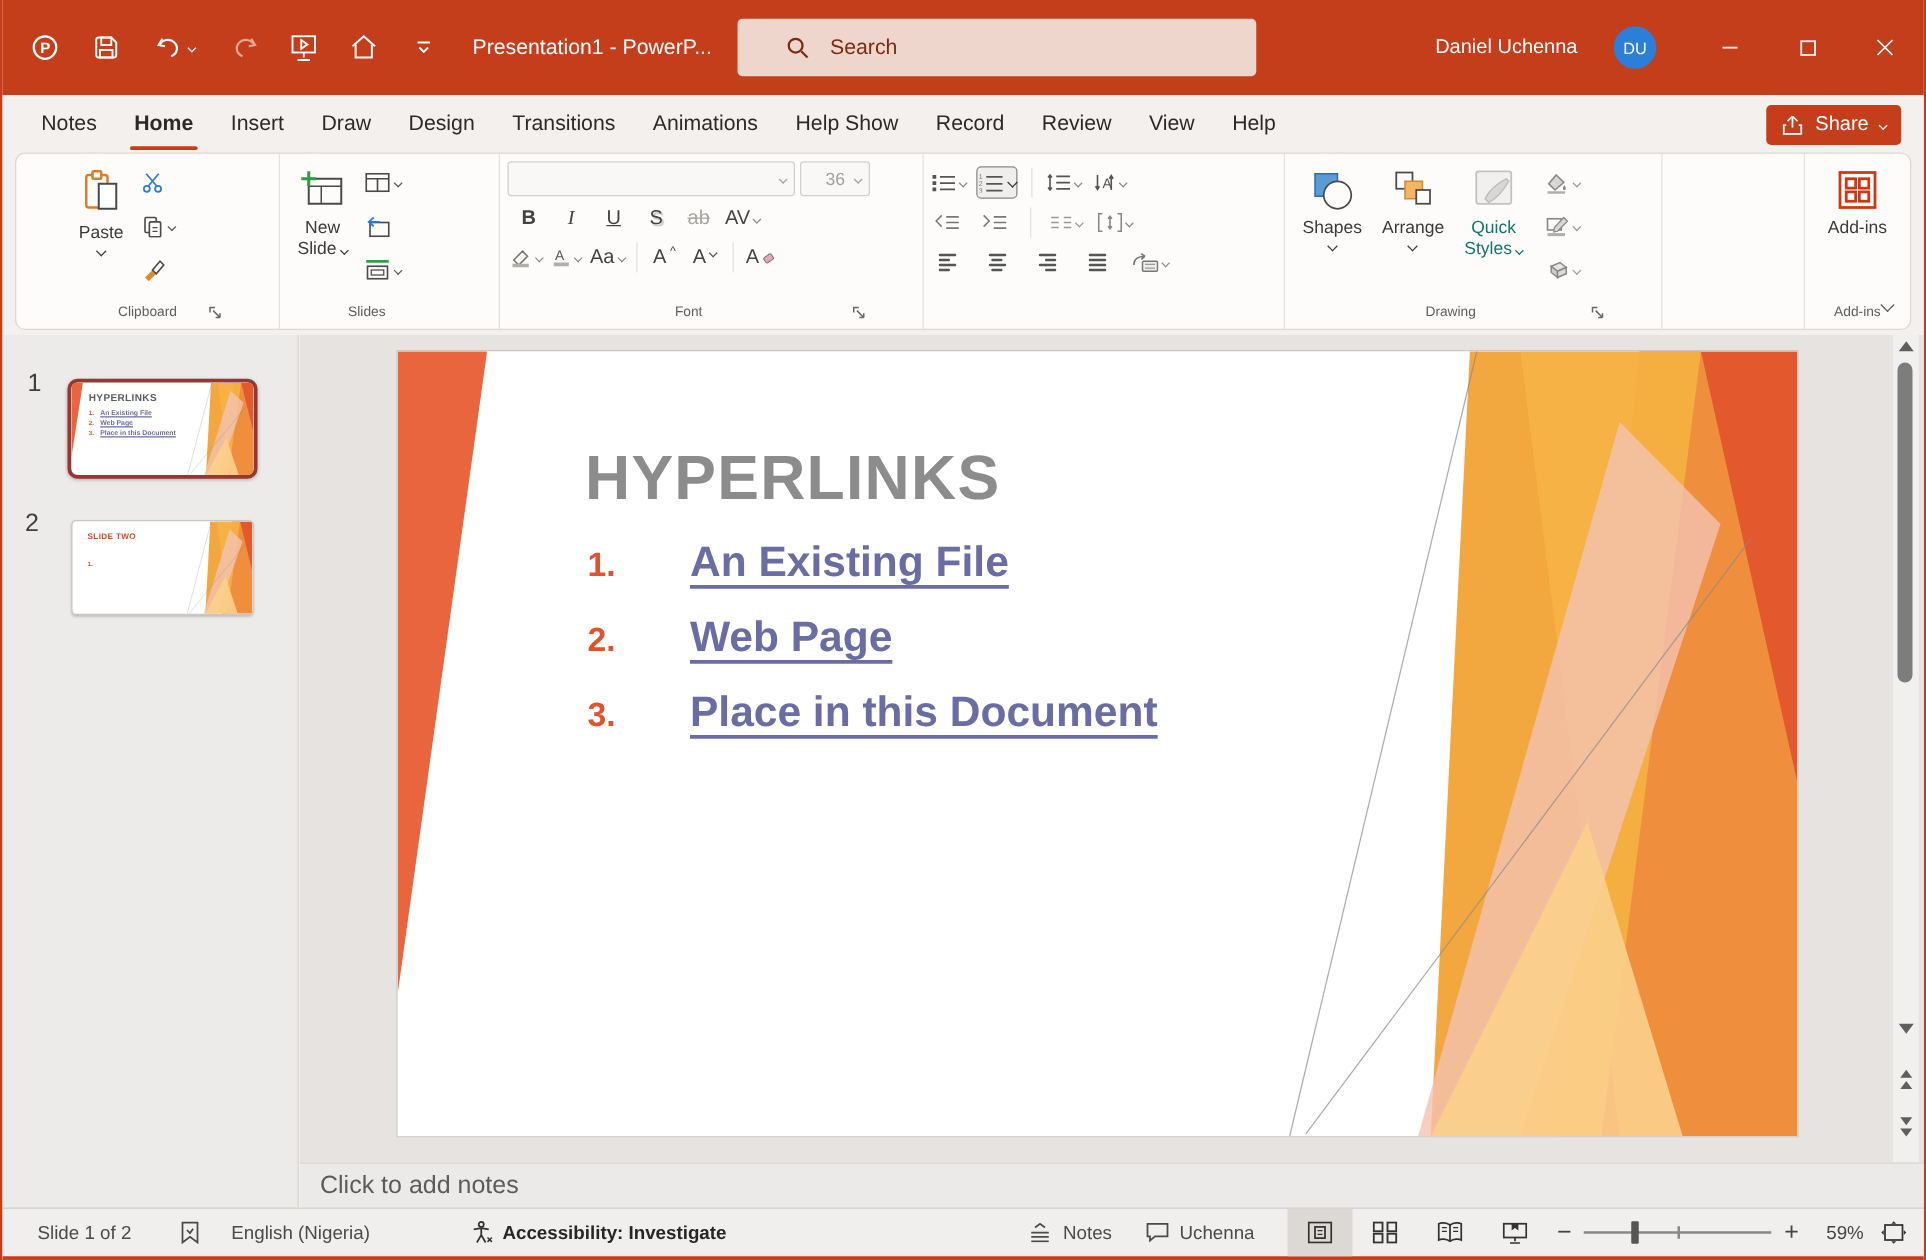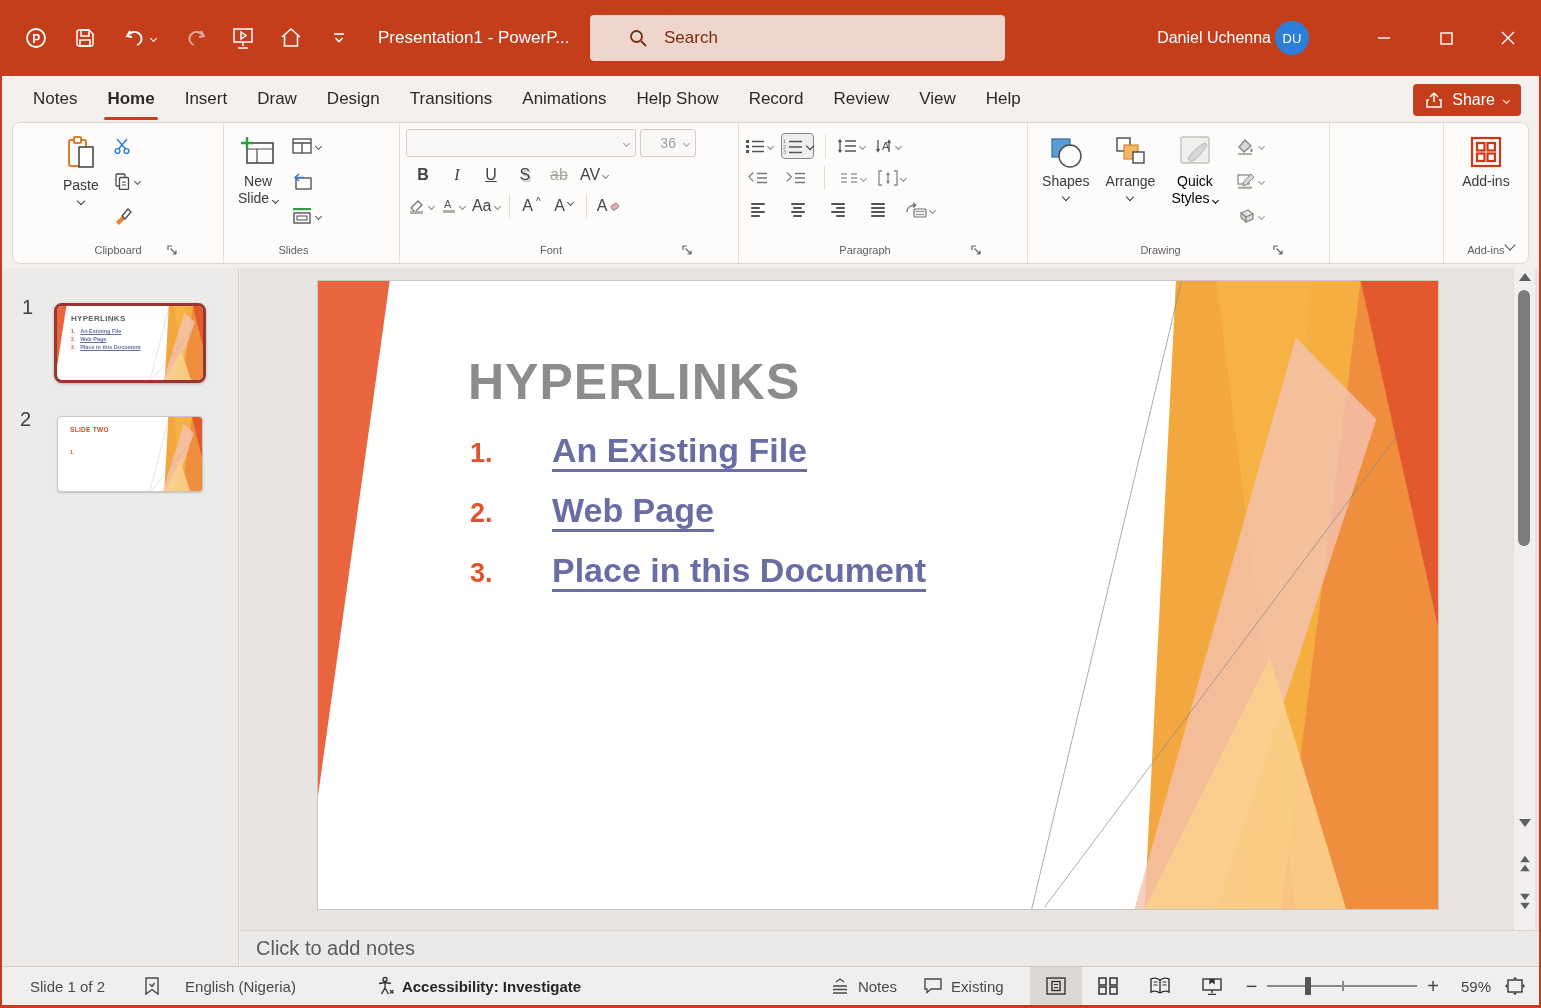--- a/index.html
+++ b/index.html
@@ -9,22 +9,22 @@
   .app { position:absolute; inset:0; border-left:2px solid #c43e1c; border-right:2px solid #c43e1c; }
 
   
   .titlebar { position:absolute; left:0; top:0; width:100%; height:76px; background:#c43e1c; display:flex; align-items:center; color:#fff; }
   .qat { display:flex; align-items:center; gap:22px; padding-left:22px; }
   .qat .qbtn { width:26px; height:26px; display:flex; align-items:center; justify-content:center; }
   .dim { opacity:.55; }
   .doc-title { margin-left:26px; font-size:17px; color:#fff; white-space:nowrap; }
   .search-pill { position:absolute; left:588px; top:15px; width:415px; height:46px; background:#eed6cd; border-radius:4px; display:flex; align-items:center; gap:16px; padding-left:38px; color:#7a2b12; font-size:17px; }
   .tb-right { position:absolute; right:0; top:0; height:76px; display:flex; align-items:center; }
-  .user-name { font-size:16px; margin-right:4px; }
-  .avatar { width:34px; height:34px; border-radius:50%; background:#2b7fd9; color:#fff; font-size:13px; display:flex; align-items:center; justify-content:center; margin-right:44px; }
+  .user-name { font-size:16px; margin-right:29px; }
+  .avatar { width:34px; height:34px; border-radius:50%; background:#2b7fd9; color:#fff; font-size:13px; display:flex; align-items:center; justify-content:center; margin-right:28px; }
   .winbtn { width:62px; height:76px; display:flex; align-items:center; justify-content:center; }
 
   .chev { display:inline-block; width:6px; height:6px; border-right:1.6px solid currentColor; border-bottom:1.6px solid currentColor; transform:rotate(45deg); flex:none; }
   .chev.sm { width:5px; height:5px; }
 
   
   .tabsrow { position:absolute; left:0; top:76px; width:100%; height:46px; background:#f4f0ed; display:flex; align-items:center; }
   .tab { font-size:17px; color:#2b2a29; padding:0 15px; height:100%; display:flex; align-items:center; position:relative; cursor:default; }
   .tab:first-child { margin-left:16px; }
   .tab.active { font-weight:bold; }
@@ -34,21 +34,21 @@
   
   .ribbon { position:absolute; left:0; top:122px; width:100%; height:146px; background:#f4f0ed; }
   .ribbon-panel { position:absolute; left:10px; right:10px; top:0; bottom:4px; background:#fdfcfb; border:1px solid #dcd8d4; border-radius:8px; display:flex; }
   .grp { display:flex; flex-direction:column; position:relative; padding:6px 6px 0 6px;margin-left:36px; }
   .grp + .grp { border-left:1px solid #e3e0dc; }
   .grp-content { flex:1; display:flex; align-items:flex-start; }
   .grp-label { height:24px; text-align:center; font-size:11px; color:#605e5c; line-height:22px; position:relative; }
   .launcher { position:absolute; right:2px; top:5px; width:13px; height:13px; }
   .bigbtn { display:flex; flex-direction:column; align-items:center; justify-content:flex-start; padding:6px 8px 2px; border-radius:4px; gap:4px; color:#3b3a39; }
   .bigbtn .blabel { font-size:14px; line-height:17px; text-align:center; }
-  .bigbtn.disabled { color:#000000; }
+  .bigbtn.disabled { color:#0f766e; }
   .smallcol { display:flex; flex-direction:column; justify-content:space-between; padding:4px 2px; height:104px; }
   .sbtn { height:26px; display:flex; align-items:center; gap:4px; padding:0 4px; border-radius:3px; color:#3b3a39; }
   .icon { display:inline-flex; align-items:center; justify-content:center; }
   svg { display:block; }
 
   .fontrow { display:flex; align-items:center; gap:4px; }
   .combo { height:28px; border:1px solid #d2cecb; background:#faf8f7; border-radius:3px; display:flex; align-items:center; justify-content:flex-end; padding:0 6px; color:#a19f9d; font-size:14px; }
   .glyphbtn { min-width:26px; height:26px; display:flex; align-items:center; justify-content:center; font-size:16px; color:#444; border-radius:3px; gap:3px; }
   .vr { width:1px; height:24px; background:#e3e0dc; margin:0 3px; }
   .disabled-t { color:#a8a6a3 !important; }
@@ -497,29 +497,20 @@
             <span class="glyphbtn" style="margin-left:auto">
               <svg width="22" height="16" viewBox="0 0 22 16" fill="none">
                   <path d="M2 10 C2 4 8 3 11 3 M11 3 L8 1 M11 3 L8 5.5" stroke="#777" stroke-width="1.3"></path>
                   <rect x="9" y="7" width="12" height="8" rx="1" stroke="#777" stroke-width="1.2" fill="#eee"></rect>
                   <path d="M11 9.5 h8 M11 12.5 h8" stroke="#999" stroke-width="1"></path>
                 </svg>
               <span class="chev sm" style="color:#888"></span>
             </span>
           </div>
         </div>
-        <div class="grp-label">
-          <span>Paragraph</span>
-          <span class="launcher">
-            <svg width="12" height="12" viewBox="0 0 12 12" fill="none" stroke="#666" stroke-width="1.2">
-                <path d="M2 6 V2 H6"></path>
-                <path d="M4.5 4.5 L10 10 M10 10 V6.5 M10 10 H6.5"></path>
-              </svg>
-          </span>
-        </div>
       </div>
 
       <div class="grp" style="width:290px">
         <div class="grp-content">
           <div class="bigbtn">
             <svg width="36" height="34" viewBox="0 0 36 34">
                 <rect x="4" y="4" width="18" height="18" fill="#5b9bd5" stroke="#2f6da4" stroke-width="1.2"></rect>
                 <circle cx="22" cy="21" r="11" fill="#fdfcfb" stroke="#4a4a4a" stroke-width="1.4"></circle>
               </svg>
             <span class="blabel">Shapes</span>
@@ -737,21 +728,21 @@
         <svg width="20" height="16" viewBox="0 0 20 16" fill="none" stroke="#4a4a4a" stroke-width="1.4">
             <path d="M6 4 L10 1 L14 4"></path>
             <path d="M3 8 h14 M3 11.5 h14 M3 15 h14"></path>
           </svg>
         <span>Notes</span>
       </span>
       <span class="sb-item" style="margin-right:26px">
         <svg width="20" height="18" viewBox="0 0 20 18" fill="none" stroke="#4a4a4a" stroke-width="1.4">
             <path d="M2 2 H18 V12 H8 L4 15.5 V12 H2 Z"></path>
           </svg>
-        <span>Existing</span>
+        <span>Uchenna</span>
       </span>
 
       <span class="viewbtn active">
         <svg width="20" height="18" viewBox="0 0 20 18" fill="none" stroke="#333" stroke-width="1.4">
             <rect x="1" y="1" width="18" height="16"></rect>
             <rect x="6" y="4.5" width="8" height="9"></rect>
             <path d="M8 7.5 h4 M8 10.5 h4" stroke-width="1.1"></path>
           </svg>
       </span>
       <span class="viewbtn">

